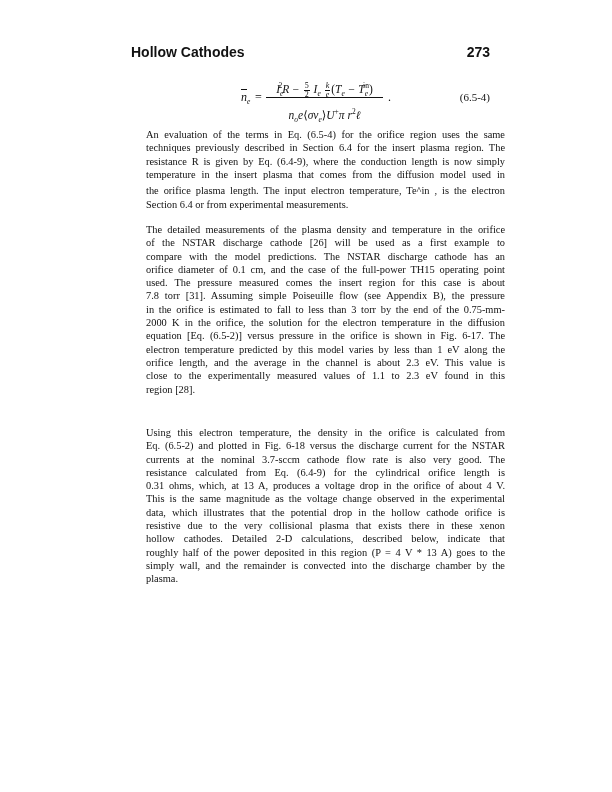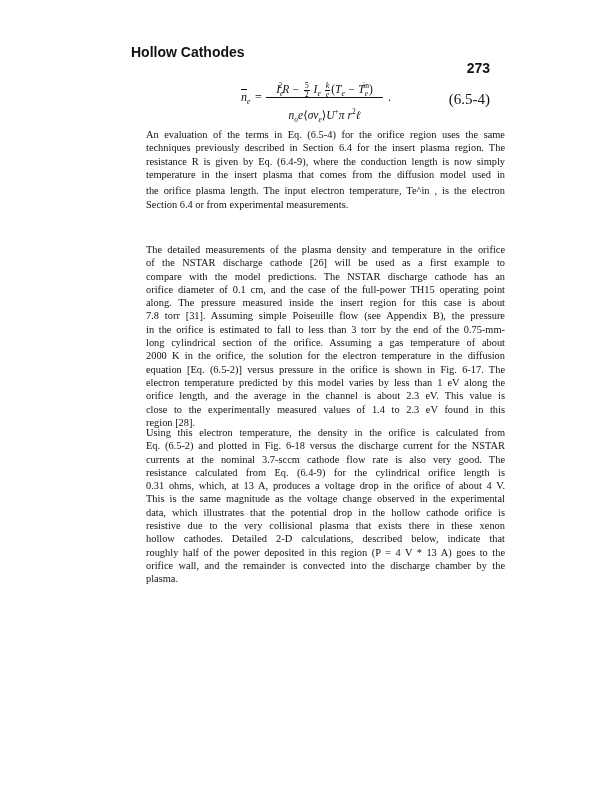--- a/index.html
+++ b/index.html
@@ -1,39 +1,39 @@
 <!DOCTYPE html>
 <html><head>
 <meta charset="utf-8">
 <style>
   html, body { margin: 0; padding: 0; background: #ffffff; }
   body { width: 612px; height: 792px; position: relative; overflow: hidden; font-family: "Liberation Serif", serif; color: #111; }
   .running-head { position: absolute; top: 44px; left: 131px; width: 359px; height: 14px; font-family: "Liberation Sans", sans-serif; font-weight: bold; font-size: 14px; }
   .running-head .title { position: absolute; left: 0; top: 0; }
-  .running-head .pageno { position: absolute; right: 0; top: 16px; }
+  .running-head .pageno { position: absolute; right: 0; top: 0; }
   .equation { position: absolute; top: 76px; left: 131px; width: 359px; height: 46px; }
   .eq-lhs { position: absolute; left: 110px; top: 14px; font-style: italic; font-size: 12px; }
   .eq-lhs .bar { text-decoration: overline; }
   .eq-eq { position: absolute; left: 124px; top: 14px; font-size: 12px; }
   .frac { position: absolute; left: 135px; top: 0; width: 117px; text-align: center; font-size: 11.5px; }
   .frac .num { height: 20px; line-height: 20px; font-style: italic; white-space: nowrap; }
   .frac .line { height: 0; border-top: 1px solid #111; margin: 1px 0; }
   .frac .den { height: 18px; line-height: 26px; font-style: italic; white-space: nowrap; }
   .sup { font-size: 7.5px; vertical-align: super; font-style: normal; }
   .sub { font-size: 7.5px; vertical-align: sub; }
   .small-frac { display: inline-block; vertical-align: middle; text-align: center; font-size: 8px; line-height: 8px; margin: 0 1px; }
   .small-frac .n { border-bottom: 0.8px solid #111; padding: 0 1px; }
   .eq-dot { position: absolute; left: 257px; top: 14px; font-size: 12px; }
-  .eq-number { position: absolute; right: 0; top: 15px; font-size: 15px; }
+  .eq-number { position: absolute; right: 0; top: 15px; font-size: 11px; }
   .para { position: absolute; left: 146px; width: 359px; font-size: 10.4px; line-height: 13.3px; text-align: justify; }
   .para .ln { display: block; text-align: justify; text-align-last: justify; white-space: nowrap; height: 13.3px; }
   .para .ln.last { text-align-last: left; }
   .p1 { top: 128px; }
   .p1 .ln.tall { height: 17px; line-height: 20px; }
-  .p2 { top: 223px; margin-top: 20px; }
+  .p2 { top: 223px; }
   .p3 { top: 426px; }
 </style>
 </head>
 <body>
 
 <div class="running-head">
   <span class="title">Hollow Cathodes</span>
   <span class="pageno">273</span>
 </div>
 
@@ -56,38 +56,37 @@
   <span class="ln">temperature in the insert plasma that comes from the diffusion model used in</span>
   <span class="ln tall">the orifice plasma length. The input electron temperature, Te^in , is the electron</span>
   <span class="ln last">Section 6.4 or from experimental measurements.</span>
 </div>
 
 <div class="para p2">
   <span class="ln">The detailed measurements of the plasma density and temperature in the orifice</span>
   <span class="ln">of the NSTAR discharge cathode [26] will be used as a first example to</span>
   <span class="ln">compare with the model predictions. The NSTAR discharge cathode has an</span>
   <span class="ln">orifice diameter of 0.1 cm, and the case of the full-power TH15 operating point</span>
-  <span class="ln">along. The pressure measured inside the insert region for this case is about</span>
+  <span class="ln">used. The pressure measured comes the insert region for this case is about</span>
   <span class="ln">7.8 torr [31]. Assuming simple Poiseuille flow (see Appendix B), the pressure</span>
   <span class="ln">in the orifice is estimated to fall to less than 3 torr by the end of the 0.75-mm-</span>
-  <span class="ln">long cylindrical section of the orifice. Assuming a gas temperature of about</span>
   <span class="ln">2000 K in the orifice, the solution for the electron temperature in the diffusion</span>
   <span class="ln">equation [Eq. (6.5-2)] versus pressure in the orifice is shown in Fig. 6-17. The</span>
   <span class="ln">electron temperature predicted by this model varies by less than 1 eV along the</span>
   <span class="ln">orifice length, and the average in the channel is about 2.3 eV. This value is</span>
-  <span class="ln">close to the experimentally measured values of 1.4 to 2.3 eV found in this</span>
+  <span class="ln">close to the experimentally measured values of 1.1 to 2.3 eV found in this</span>
   <span class="ln last">region [28].</span>
 </div>
 
 <div class="para p3">
   <span class="ln">Using this electron temperature, the density in the orifice is calculated from</span>
   <span class="ln">Eq. (6.5-2) and plotted in Fig. 6-18 versus the discharge current for the NSTAR</span>
   <span class="ln">currents at the nominal 3.7-sccm cathode flow rate is also very good. The</span>
   <span class="ln">resistance calculated from Eq. (6.4-9) for the cylindrical orifice length is</span>
   <span class="ln">0.31 ohms, which, at 13 A, produces a voltage drop in the orifice of about 4 V.</span>
   <span class="ln">This is the same magnitude as the voltage change observed in the experimental</span>
   <span class="ln">data, which illustrates that the potential drop in the hollow cathode orifice is</span>
   <span class="ln">resistive due to the very collisional plasma that exists there in these xenon</span>
   <span class="ln">hollow cathodes. Detailed 2-D calculations, described below, indicate that</span>
   <span class="ln">roughly half of the power deposited in this region (P = 4 V * 13 A) goes to the</span>
-  <span class="ln">orifice wall, and the remainder is convected into the discharge chamber by the</span>
+  <span class="ln">simply wall, and the remainder is convected into the discharge chamber by the</span>
   <span class="ln last">plasma.</span>
 </div>
 
 </body></html>

